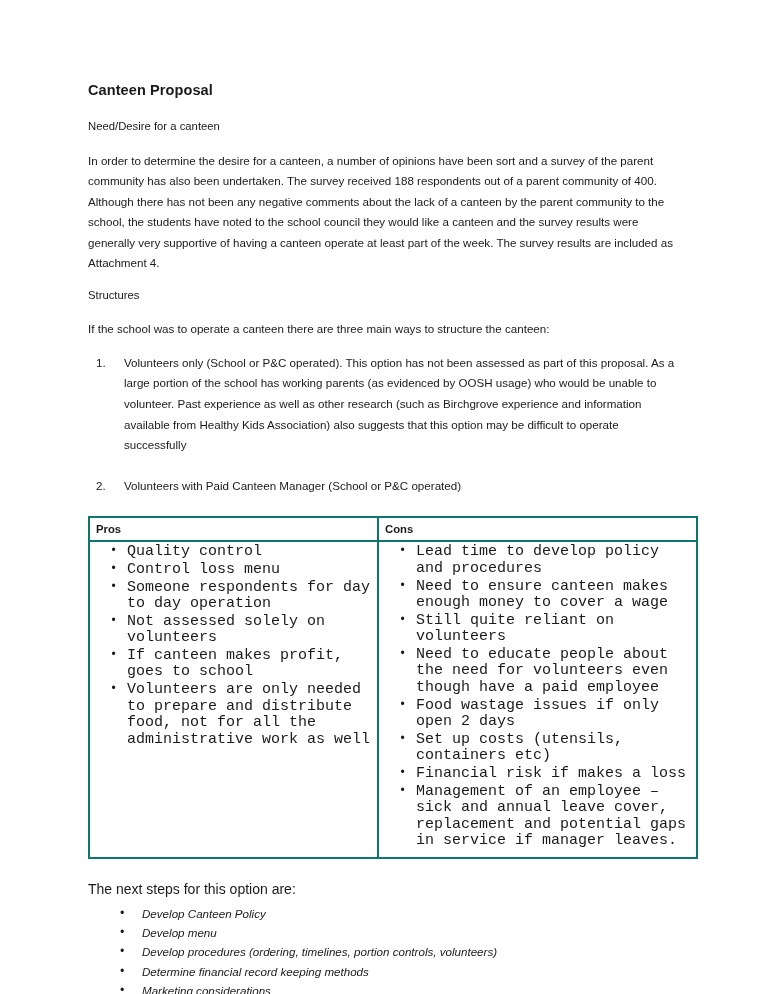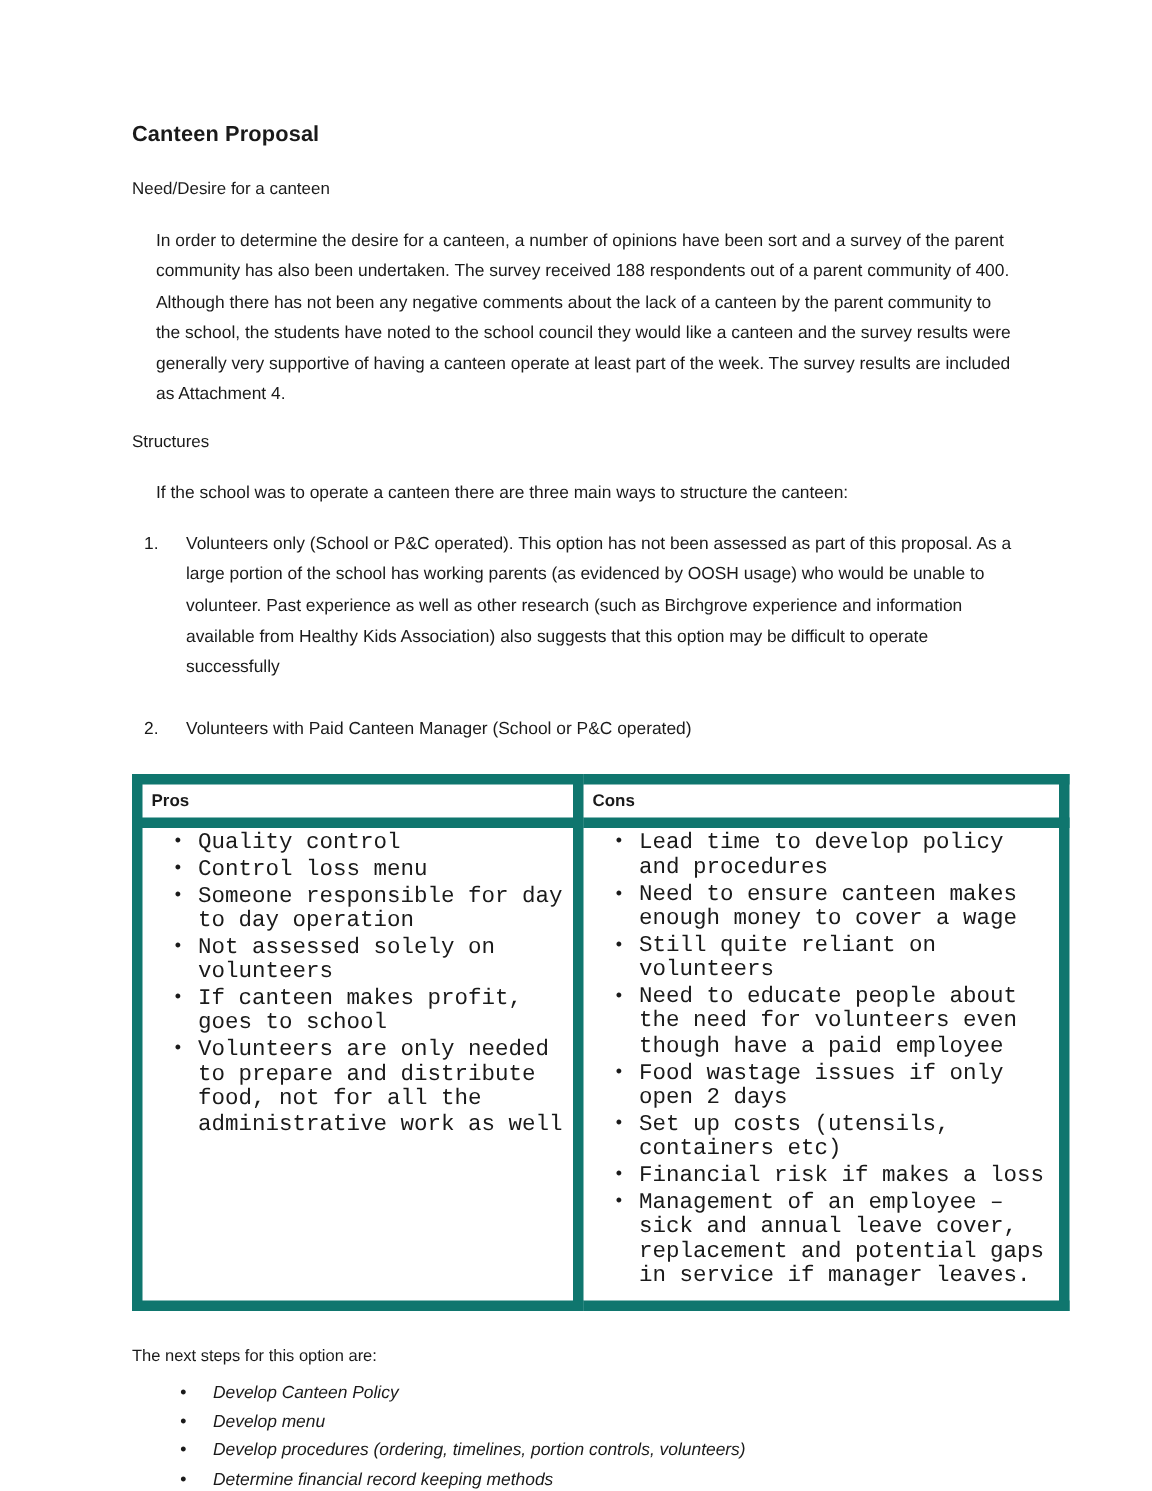--- a/index.html
+++ b/index.html
@@ -39,21 +39,21 @@
     font-size: 11.3px;
     font-weight: normal;
     margin: 0 0 17px 0;
     line-height: 1.25;
   }
 
   
   p.body {
     font-size: 11.6px;
     line-height: 20.6px;
-    margin: 0 0 14px 16px;
+    margin: 0 0 14px 0;
     text-align: left;
   }
   p.tight {
     margin-bottom: 13px;
   }
 
   
   ol.structures {
     margin: 0 0 0 0;
     padding: 0;
@@ -75,21 +75,21 @@
 
   
   table.proscons {
     border-collapse: collapse;
     width: 592px;
     margin: 4px 0 0 0;
     table-layout: fixed;
   }
   table.proscons th,
   table.proscons td {
-    border: 7px solid #0f766e;
+    border: 2px solid #0f766e;
     vertical-align: top;
     padding: 0;
   }
   table.proscons th {
     text-align: left;
     font-size: 11.3px;
     font-weight: bold;
     padding: 3px 0 3px 6px;
     line-height: 16px;
   }
@@ -113,21 +113,21 @@
   ul.cell-list > li::before {
     content: "\2022";
     position: absolute;
     left: 16px;
     top: -1px;
     font-size: 12px;
   }
 
   
   .nextsteps-intro {
-    font-size: 11px;
+    font-size: 14px;
     line-height: 20.6px;
     margin: 20px 0 0 0;
   }
   ul.nextsteps {
     margin: 4px;
     padding: 0;
     list-style: none;
     font-style: italic;
   }
   ul.nextsteps > li {
@@ -178,21 +178,21 @@
           <th style="width:281px">Pros</th>
           <th style="width:311px">Cons</th>
         </tr>
       </thead>
       <tbody>
         <tr>
           <td>
             <ul class="cell-list">
               <li>Quality control</li>
               <li>Control loss menu</li>
-              <li>Someone responsible for day to day operation</li>
+              <li>Someone respondents for day to day operation</li>
               <li>Not assessed solely on volunteers</li>
               <li>If canteen makes profit, goes to school</li>
               <li>Volunteers are only needed to prepare and distribute food, not for all the administrative work as well</li>
             </ul>
           </td>
           <td>
             <ul class="cell-list">
               <li>Lead time to develop policy and procedures</li>
               <li>Need to ensure canteen makes enough money to cover a wage</li>
               <li>Still quite reliant on volunteers</li>

